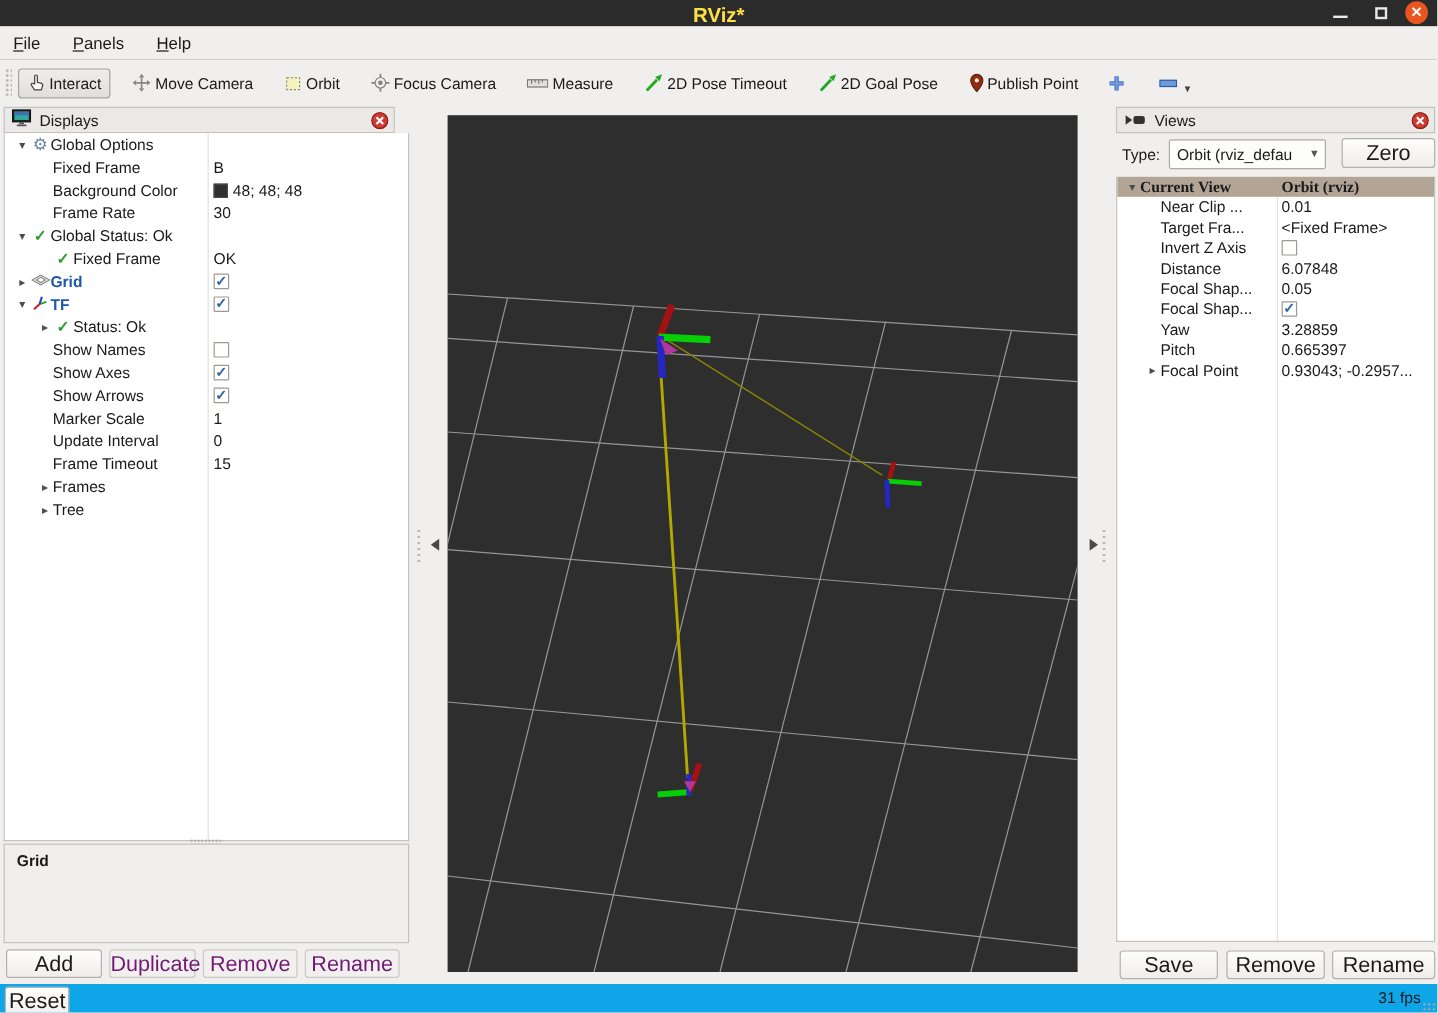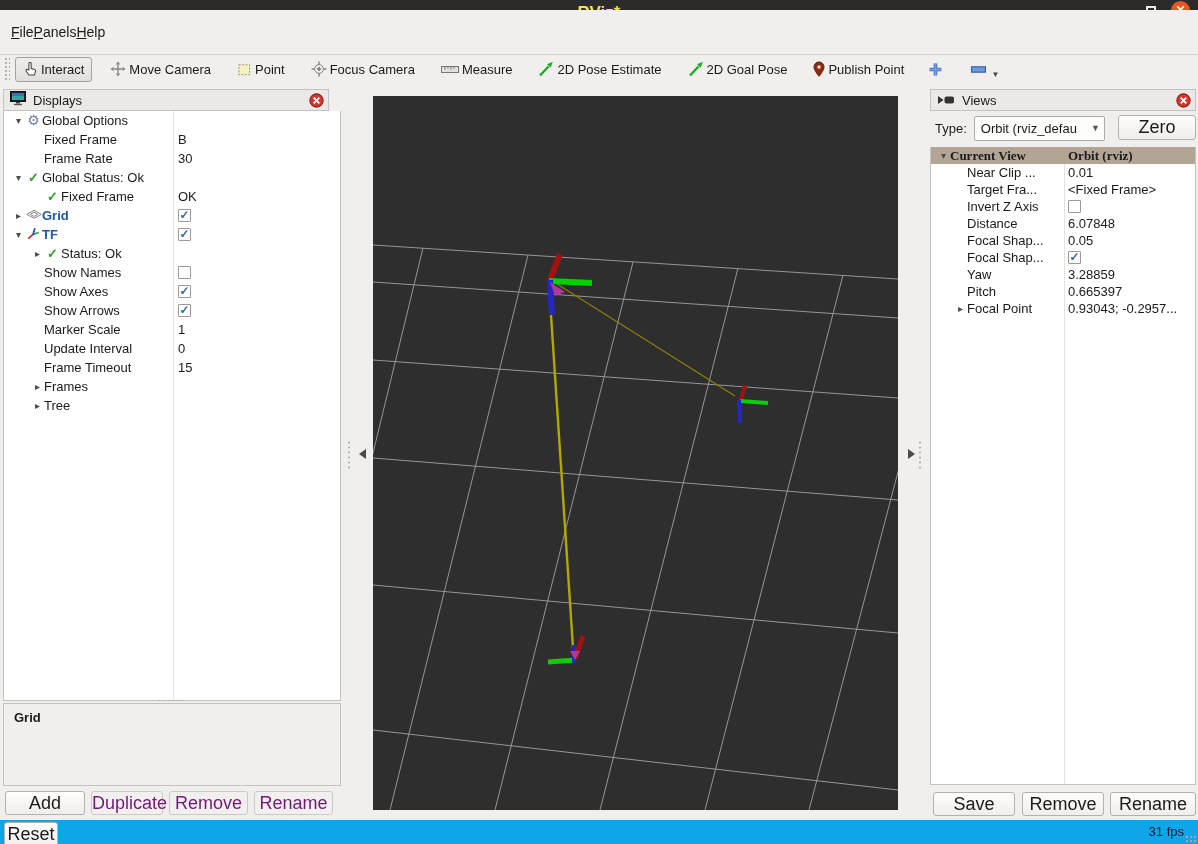--- a/index.html
+++ b/index.html
@@ -7,21 +7,21 @@
   .window { position:relative; width:1198px; height:844px; overflow:hidden; background:#f0efed; }
 
   
   .titlebar { position:absolute; left:0; top:0; right:0; height:22px; background:#2b2b2b; }
   .titlebar .title { position:absolute; left:0; right:0; top:3px; text-align:center; color:#fde047; font-weight:bold; font-size:17px; }
   .tb-min { position:absolute; top:13px; right:75px; width:12px; height:2px; background:#e9e9e9; }
   .tb-max { position:absolute; top:6px; right:42px; width:10px; height:10px; border:2px solid #e9e9e9; }
   .tb-close { position:absolute; top:1px; right:8px; width:19px; height:19px; border-radius:50%; background:#e95420; color:#fff; text-align:center; line-height:18px; font-size:12px; font-weight:bold; }
 
   
-  .menubar { position:absolute; left:0; top:10px; right:0; height:45px; background:#f0efed; border-bottom:1px solid #d5d2ce; display:flex; align-items:center; padding-left:11px; font-size:14px; }
+  .menubar { position:absolute; left:0; top:22px; right:0; height:28px; background:#f0efed; border-bottom:1px solid #d5d2ce; display:flex; align-items:center; padding-left:11px; gap:27px; font-size:14px; }
   .menu-item u { text-decoration:underline; }
 
   
   .toolbar { position:absolute; left:0; top:52px; right:0; height:34px; display:flex; align-items:center; }
   .tb-grip { width:6px; height:24px; margin:0 5px 0 4px; background-image:radial-gradient(#b5b1ad 1px, transparent 1.2px); background-size:4px 4px; }
   .tool { display:flex; align-items:center; gap:3px; padding:4px 7px; margin-right:10px; border:1px solid transparent; border-radius:3px; white-space:nowrap; }
   .tool.active { background:linear-gradient(#efeeec,#e1dfdd); border:1px solid #a5a19d; }
   .tool .icon svg { display:block; }
   .tool-sm { padding:4px 5px; margin-right:16px; position:relative; }
   .dd-arrow { position:absolute; right:-8px; bottom:-2px; font-size:8px; color:#444; }
@@ -130,21 +130,21 @@
           </svg>
         </span>
         <span class="tool-label">Move Camera</span>
       </div>
       <div class="tool">
         <span class="icon">
           <svg width="15" height="15" viewBox="0 0 16 16">
             <rect x="2" y="3" width="11.5" height="10.5" fill="#f6f1c0" stroke="#8c8a60" stroke-dasharray="2 1.6"></rect>
           </svg>
         </span>
-        <span class="tool-label">Point</span>
+        <span class="tool-label">Orbit</span>
       </div>
       <div class="tool">
         <span class="icon">
           <svg width="16" height="16" viewBox="0 0 16 16" stroke="#85817d" fill="none">
             <circle cx="8" cy="8" r="4.4"></circle>
             <circle cx="8" cy="8" r="1.4" fill="#85817d"></circle>
             <path d="M8 0.5 v3 M8 12.5 v3 M0.5 8 h3 M12.5 8 h3" stroke-width="1.4"></path>
           </svg>
         </span>
         <span class="tool-label">Focus Camera</span>
@@ -158,21 +158,21 @@
         </span>
         <span class="tool-label">Measure</span>
       </div>
       <div class="tool">
         <span class="icon">
           <svg width="16" height="16" viewBox="0 0 16 16">
             <path d="M2 14.5 L10.5 5.5" stroke="#1faa1f" stroke-width="2.4"></path>
             <path d="M9 3.2 L14.8 0.8 L12.6 6.8 Z" fill="#1faa1f"></path>
           </svg>
         </span>
-        <span class="tool-label">2D Pose Estimate</span>
+        <span class="tool-label">2D Pose Timeout</span>
       </div>
       <div class="tool">
         <span class="icon">
           <svg width="16" height="16" viewBox="0 0 16 16">
             <path d="M2 14.5 L10.5 5.5" stroke="#1faa1f" stroke-width="2.4"></path>
             <path d="M9 3.2 L14.8 0.8 L12.6 6.8 Z" fill="#1faa1f"></path>
           </svg>
         </span>
         <span class="tool-label">2D Goal Pose</span>
       </div>
@@ -228,20 +228,29 @@
         <span class="exp">▾</span>
         <span class="ticon"><span class="icon"><span style="color:#6b83a8;font-size:14px;line-height:13px;">⚙</span></span></span>
         <span class="lbl ">Global Options</span>
       </div>
       <div class="row">
         <span class="sp" style="width: 19px;"></span>
         <span class="exp"></span>
         <span class="lbl ">Fixed Frame</span>
         <span class="val">
           <span>B</span>
+        </span>
+      </div>
+      <div class="row">
+        <span class="sp" style="width: 19px;"></span>
+        <span class="exp"></span>
+        <span class="lbl ">Background Color</span>
+        <span class="val">
+          <span class="swatch"></span>
+          <span>48; 48; 48</span>
         </span>
       </div>
       <div class="row">
         <span class="sp" style="width: 19px;"></span>
         <span class="exp"></span>
         <span class="lbl ">Frame Rate</span>
         <span class="val">
           <span>30</span>
         </span>
       </div>

